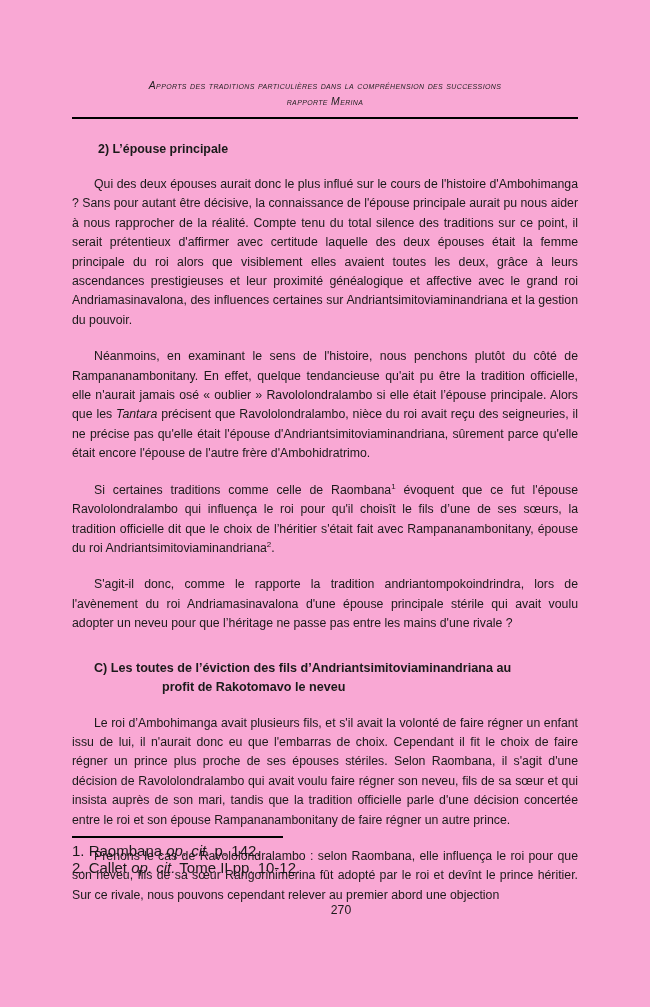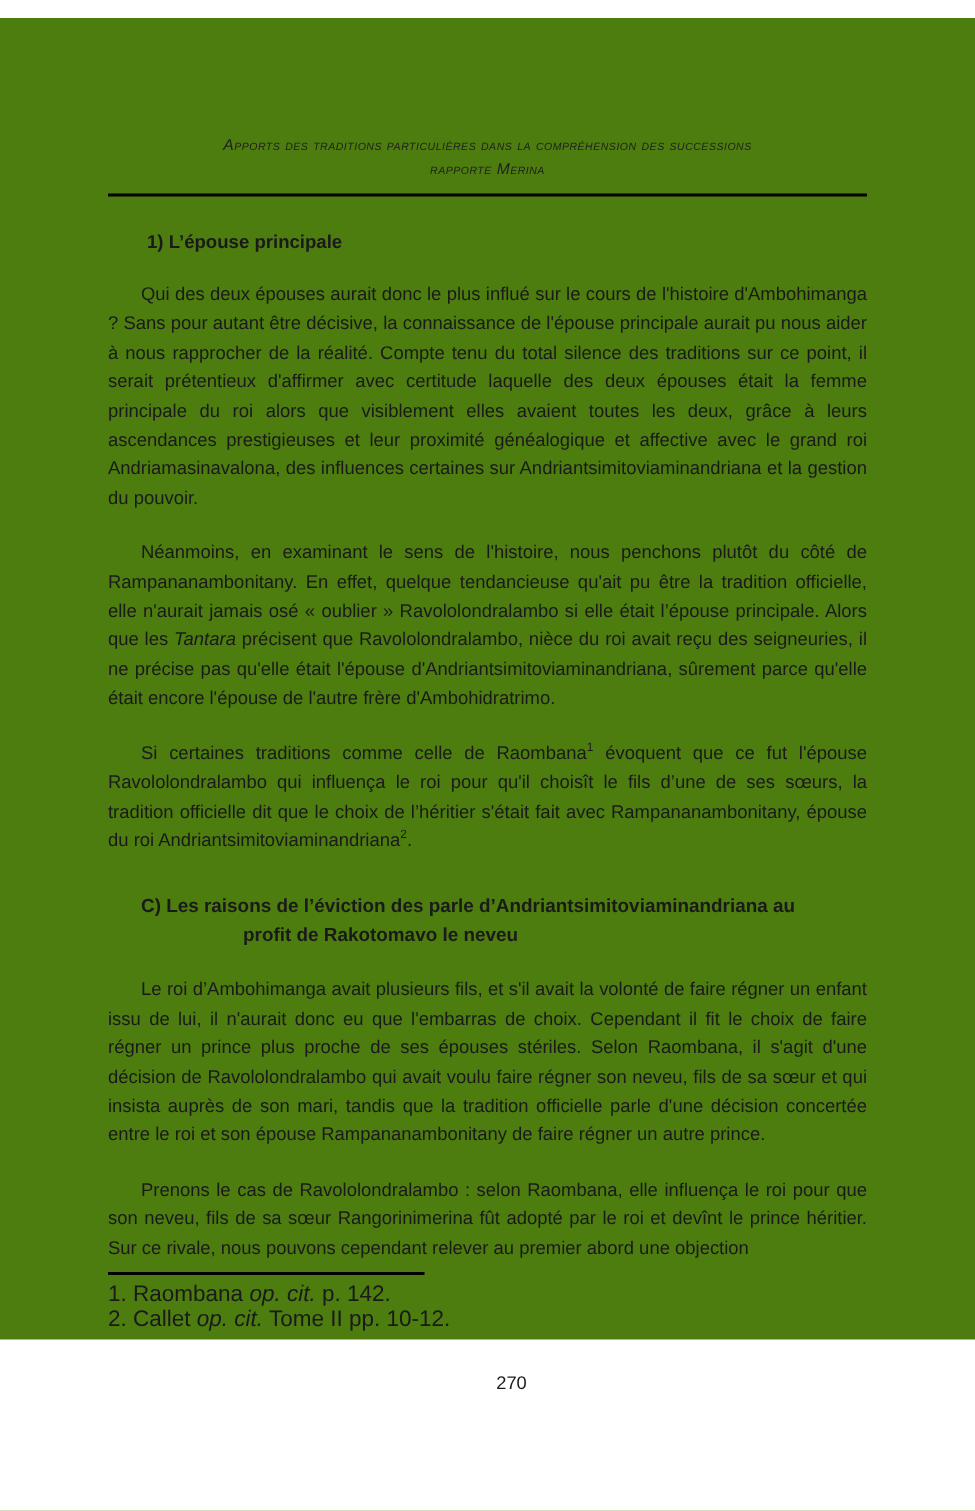--- a/index.html
+++ b/index.html
@@ -15,23 +15,22 @@
     font-family: "Liberation Sans", sans-serif;
     color: #1a1a1a;
     overflow: hidden;
   }
 
   .page {
     position: absolute;
     left: 0;
     top: 0;
     width: 650px;
-    height: 881px;
-    background: #4d7c0f;
-    margin-top: 12px;
+    height: 1007px;
+    background: #f9a8d4;
   }
 
   .content {
     position: absolute;
     left: 72px;
     top: 0;
     width: 506px;
   }
 
   
@@ -142,30 +141,31 @@
 
   <div class="content">
 
     <div class="running-head">
       <span>Apports des traditions particulières dans la compréhension des successions</span>
       <span class="hl2">rapporte Merina</span>
     </div>
 
     <div class="head-rule"></div>
 
-    <div class="sub-heading">1) L’épouse principale</div>
+    <div class="sub-heading">2) L’épouse principale</div>
 
     <p class="body">Qui des deux épouses aurait donc le plus influé sur le cours de l'histoire d'Ambohimanga ? Sans pour autant être décisive, la connaissance de l'épouse principale aurait pu nous aider à nous rapprocher de la réalité. Compte tenu du total silence des traditions sur ce point, il serait prétentieux d'affirmer avec certitude laquelle des deux épouses était la femme principale du roi alors que visiblement elles avaient toutes les deux, grâce à leurs ascendances prestigieuses et leur proximité généalogique et affective avec le grand roi Andriamasinavalona, des influences certaines sur Andriantsimitoviaminandriana et la gestion du pouvoir.</p>
 
     <p class="body"><span>Néanmoins, en examinant le sens de l'histoire, nous penchons plutôt du côté de Rampananambonitany. En effet, quelque tendancieuse qu'ait pu être la tradition officielle, elle n'aurait jamais osé « oublier » Ravololondralambo si elle était l’épouse principale. Alors que les </span><em>Tantara</em><span> précisent que Ravololondralambo, nièce du roi avait reçu des seigneuries, il ne précise pas qu'elle était l'épouse d'Andriantsimitoviaminandriana, sûrement parce qu'elle était encore l'épouse de l'autre frère d'Ambohidratrimo.</span></p>
 
     <p class="body"><span>Si certaines traditions comme celle de Raombana</span><sup class="fn">1</sup><span> évoquent que ce fut l'épouse Ravololondralambo qui influença le roi pour qu'il choisît le fils d’une de ses sœurs, la tradition officielle dit que le choix de l’héritier s'était fait avec Rampananambonitany, épouse du roi Andriantsimitoviaminandriana</span><sup class="fn">2</sup><span>.</span></p>
 
+    <p class="body">S'agit-il donc, comme le rapporte la tradition andriantompokoindrindra, lors de l'avènement du roi Andriamasinavalona d'une épouse principale stérile qui avait voulu adopter un neveu pour que l’héritage ne passe pas entre les mains d'une rivale ?</p>
 
-    <div class="section-heading"><span>C) Les raisons de l’éviction des parle d’Andriantsimitoviaminandriana au</span><span class="sh-line2">profit de Rakotomavo le neveu</span></div>
+    <div class="section-heading"><span>C) Les toutes de l’éviction des fils d’Andriantsimitoviaminandriana au</span><span class="sh-line2">profit de Rakotomavo le neveu</span></div>
 
     <p class="body">Le roi d’Ambohimanga avait plusieurs fils, et s'il avait la volonté de faire régner un enfant issu de lui, il n'aurait donc eu que l'embarras de choix. Cependant il fit le choix de faire régner un prince plus proche de ses épouses stériles. Selon Raombana, il s'agit d'une décision de Ravololondralambo qui avait voulu faire régner son neveu, fils de sa sœur et qui insista auprès de son mari, tandis que la tradition officielle parle d'une décision concertée entre le roi et son épouse Rampananambonitany de faire régner un autre prince.</p>
 
     <p class="body">Prenons le cas de Ravololondralambo : selon Raombana, elle influença le roi pour que son neveu, fils de sa sœur Rangorinimerina fût adopté par le roi et devînt le prince héritier. Sur ce rivale, nous pouvons cependant relever au premier abord une objection</p>
 
   </div>
 
   <div class="footnote-area">
     <div class="footnote-rule"></div>
     <div class="footnote"><span>1.</span> <span>Raombana</span> <em>op. cit.</em> <span>p. 142.</span></div>

